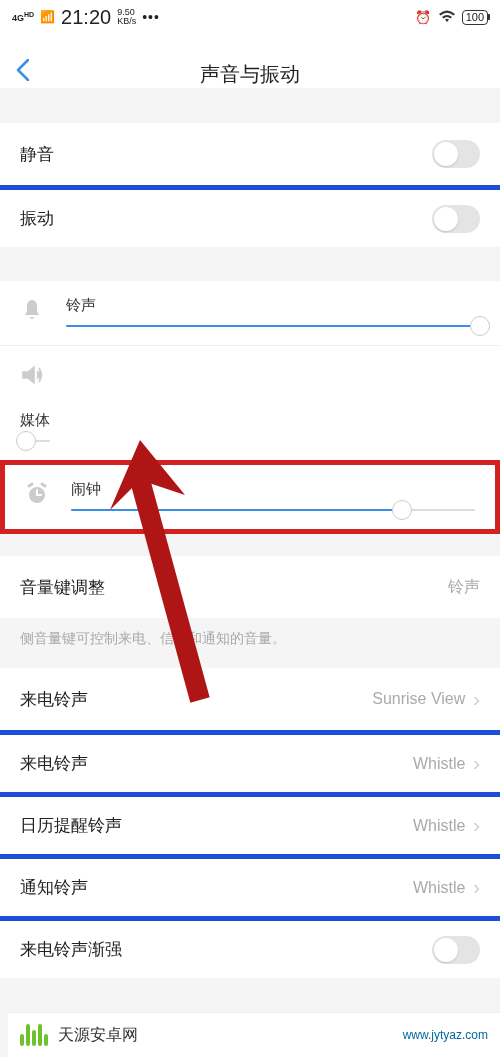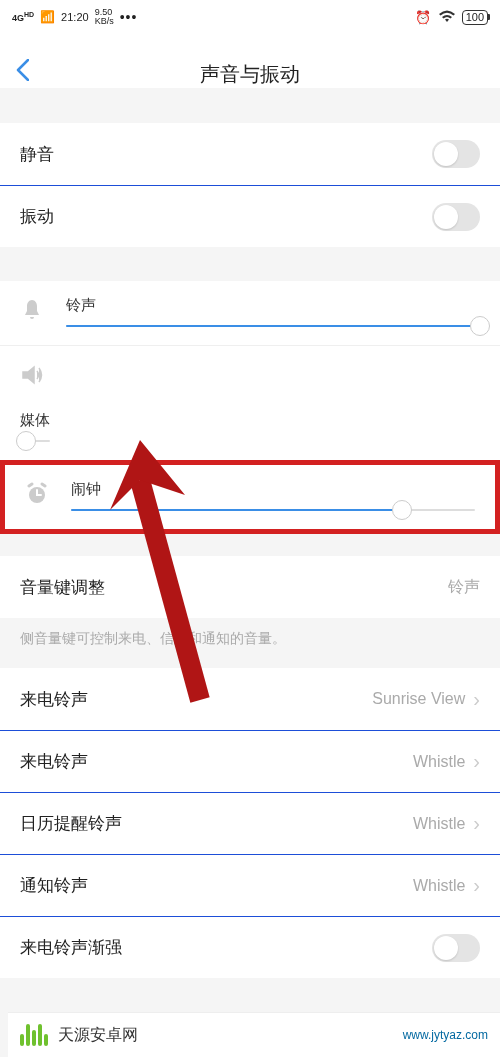--- a/index.html
+++ b/index.html
@@ -17,21 +17,21 @@
       display: flex;
       align-items: center;
       padding: 0 12px;
       font-size: 13px;
       color: #222;
       justify-content: space-between;
     }
     .status-left { display: flex; align-items: center; gap: 6px; }
     .status-right { display: flex; align-items: center; gap: 6px; }
     .signal-text { font-size: 10px; display: flex; flex-direction: column; line-height: 1; }
-    .time { font-size: 11px; font-weight: 500; }
+    .time { font-size: 20px; font-weight: 500; }
     .kb { font-size: 9px; line-height: 1; display: flex; flex-direction: column; }
     .dots { font-size: 14px; letter-spacing: 1px; }
     .battery-box { border: 1.5px solid #333; border-radius: 4px; padding: 0 3px; font-size: 11px; display: inline-flex; align-items: center; height: 15px; position: relative; }
     .battery-box::after { content: ""; position: absolute; right: -3px; top: 3px; width: 2px; height: 6px; background: #333; border-radius: 0 1px 1px 0; }
 
     .nav-bar {
       height: 55px;
       background: #fff;
       display: flex;
       align-items: flex-end;
@@ -56,21 +56,21 @@
     .row {
       background: #fff;
       min-height: 62px;
       display: flex;
       align-items: center;
       padding: 0 20px;
       font-size: 17px;
       color: #222;
       position: relative;
     }
-    .row + .row { border-top: 1px solid #1d4ed8; }
+    .row + .row { border-top: 5px solid #1d4ed8; }
     .row .label { flex: 1; }
     .row .value { color: #aaa; font-size: 16px; }
     .chevron { color: #ccc; margin-left: 8px; font-size: 20px; }
 
     .toggle {
       width: 48px; height: 28px; background: #e4e4e4; border-radius: 14px; position: relative;
     }
     .toggle::after {
       content: ""; position: absolute; width: 24px; height: 24px; background: #fff; border-radius: 50%; top: 2px; left: 2px; box-shadow: 0 1px 2px rgba(0,0,0,0.15);
     }

